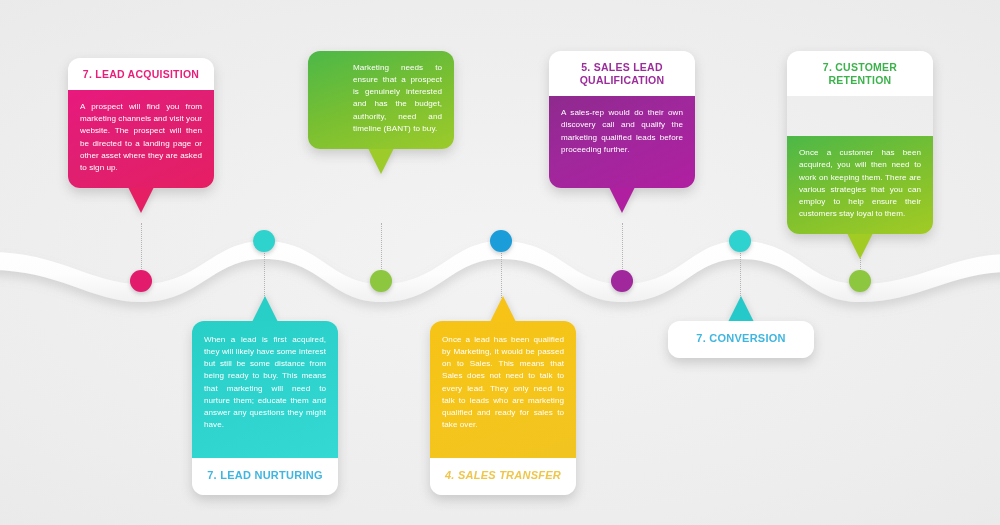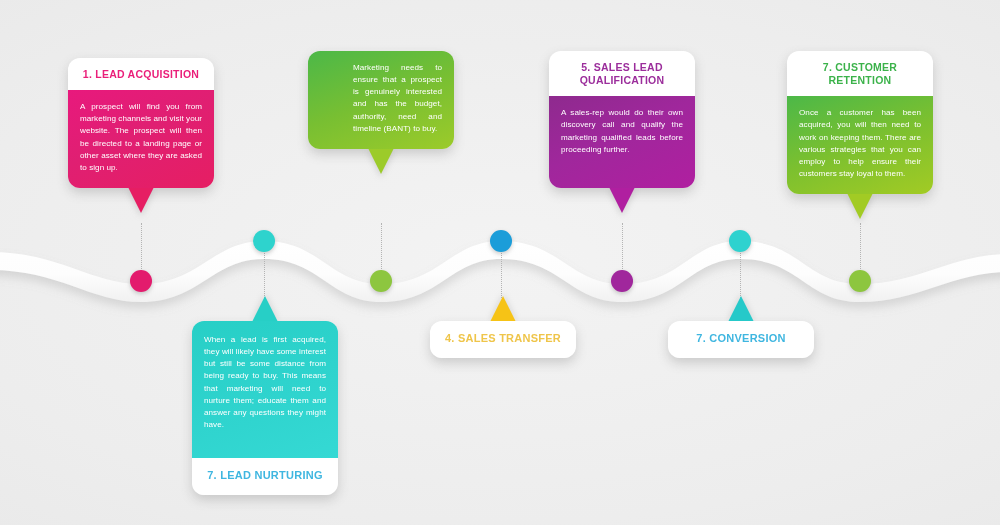--- a/index.html
+++ b/index.html
@@ -117,21 +117,21 @@
     width: 22px; height: 22px;
     border-radius: 50%;
     z-index: 5;
     box-shadow: 0 2px 4px rgba(110,110,110,0.35);
   }
 
   
   .g1 { background: linear-gradient(155deg, #e8197d 0%, #e01f72 45%, #e61e63 100%); }
   .g3 { background: linear-gradient(160deg, #4cb848 0%, #78bf32 50%, #9ccb2a 100%); }
   .g5 { background: linear-gradient(155deg, #8e2a8e 0%, #a0279c 45%, #b01fa0 100%); }
-  .g7 { background: linear-gradient(160deg, #4cb848 0%, #7cc02f 50%, #a2cb24 100%); }
+  .g7 { background: linear-gradient(160deg, #4cb848 0%, #7cc02f 50%, #a2cb24 100%); margin-top: 40px; }
   .g2 { background: linear-gradient(160deg, #27cfc6 0%, #2ed3cd 50%, #35d9d4 100%); }
   .g4 { background: linear-gradient(160deg, #f6c316 0%, #f5c51b 50%, #f2c420 100%); }
   .g6 { background: linear-gradient(160deg, #26c9c9 0%, #2ed2cf 50%, #37dad6 100%); }
 </style>
 </head>
 <body>
 
 <div id="stage">
 
   <svg id="wave-layer" viewBox="0 0 1000 110" preserveAspectRatio="none">
@@ -170,21 +170,21 @@
   <div class="dotline" style="left:381px; top:223px; height:58px;"></div>
   <div class="dotline" style="left:501px; top:241px; height:57px;"></div>
   <div class="dotline" style="left:622px; top:223px; height:58px;"></div>
   <div class="dotline" style="left:740px; top:241px; height:57px;"></div>
   <div class="dotline" style="left:860px; top:223px; height:58px;"></div>
 
   <div class="card top" style="left:68px; top:58px; --tip:#e61e63;">
     <div class="ptr"></div>
     <div class="panel">
       <div class="head">
-        <div class="title" style="color:#ea1e79;">1. LEAD ACQUISITION</div>
+        <div class="title" style="color:#ea1e79;">7. LEAD ACQUISITION</div>
       </div>
       <div class="body g1">
         <div class="desc">A prospect will find you from marketing channels and visit your website. The prospect will then be directed to a landing page or other asset where they are asked to sign up.</div>
       </div>
     </div>
   </div>
 
   <div class="card top" style="left:308px; top:51px; --tip:#9ccb2a;">
     <div class="ptr"></div>
     <div class="panel">
@@ -226,22 +226,25 @@
       </div>
       <div class="foot">
         <div class="title big" style="color:#3fb6e0;">7. LEAD NURTURING</div>
       </div>
     </div>
   </div>
 
   <div class="card bottom" style="left:430px; top:321px; --tip:#f6c316;">
     <div class="ptr"></div>
     <div class="panel">
+      <div class="body g4">
+        <div class="desc">Once a lead has been qualified by Marketing, it would be passed on to Sales. This means that Sales does not need to talk to every lead. They only need to talk to leads who are marketing qualified and ready for sales to take over.</div>
+      </div>
       <div class="foot">
-        <div class="title big" style="color:#efc54a;">4. SALES TRANSFER</div>
+        <div class="title big" style="color:#efc54a;font-style:italic;">4. SALES TRANSFER</div>
       </div>
     </div>
   </div>
 
   <div class="card bottom" style="left:668px; top:321px; --tip:#26c9c9;">
     <div class="ptr"></div>
     <div class="panel">
       <div class="foot">
         <div class="title big" style="color:#3fb6e0;">7. CONVERSION</div>
       </div>

